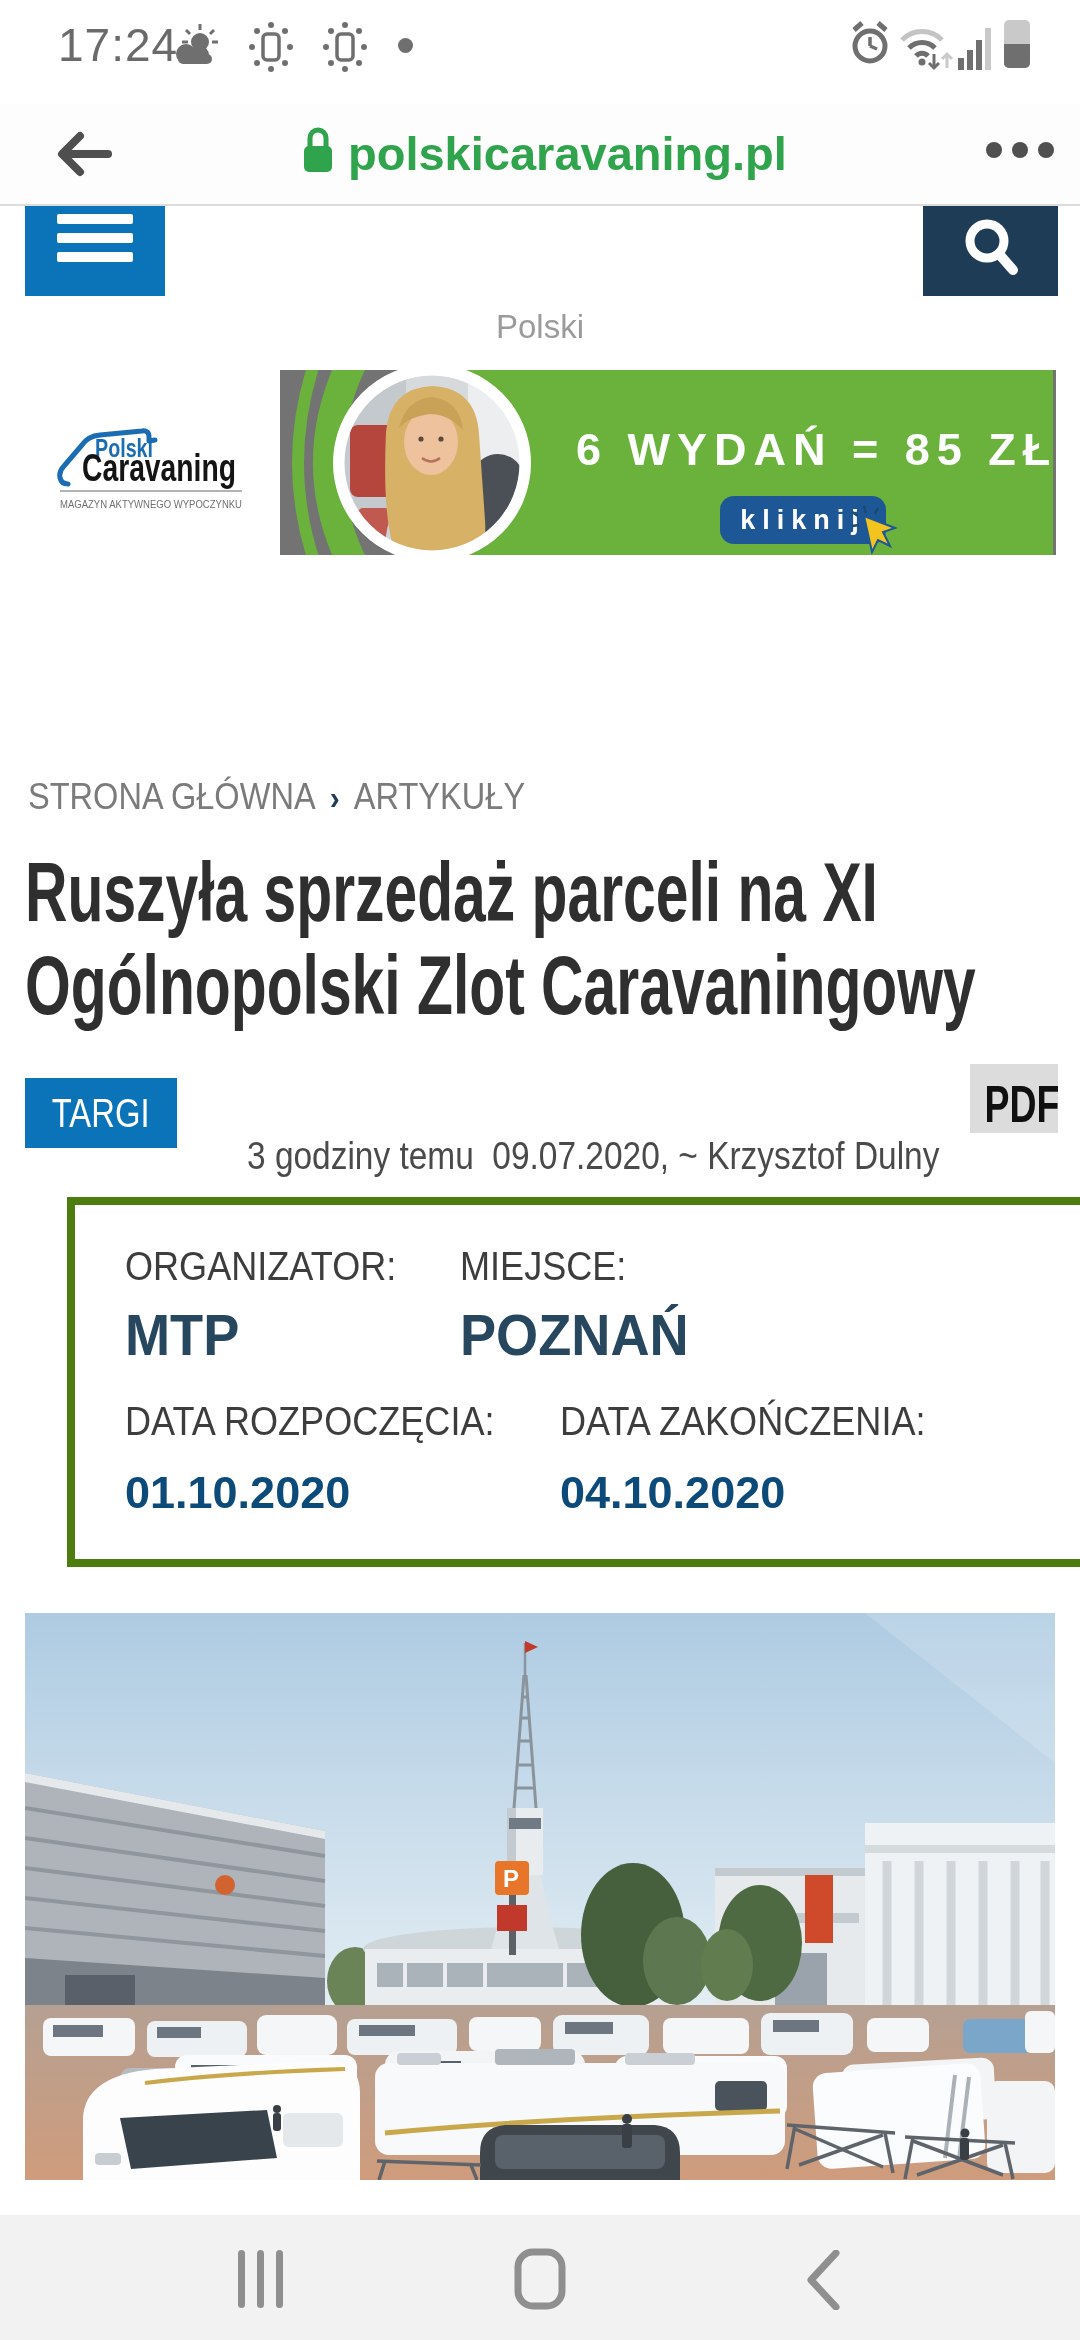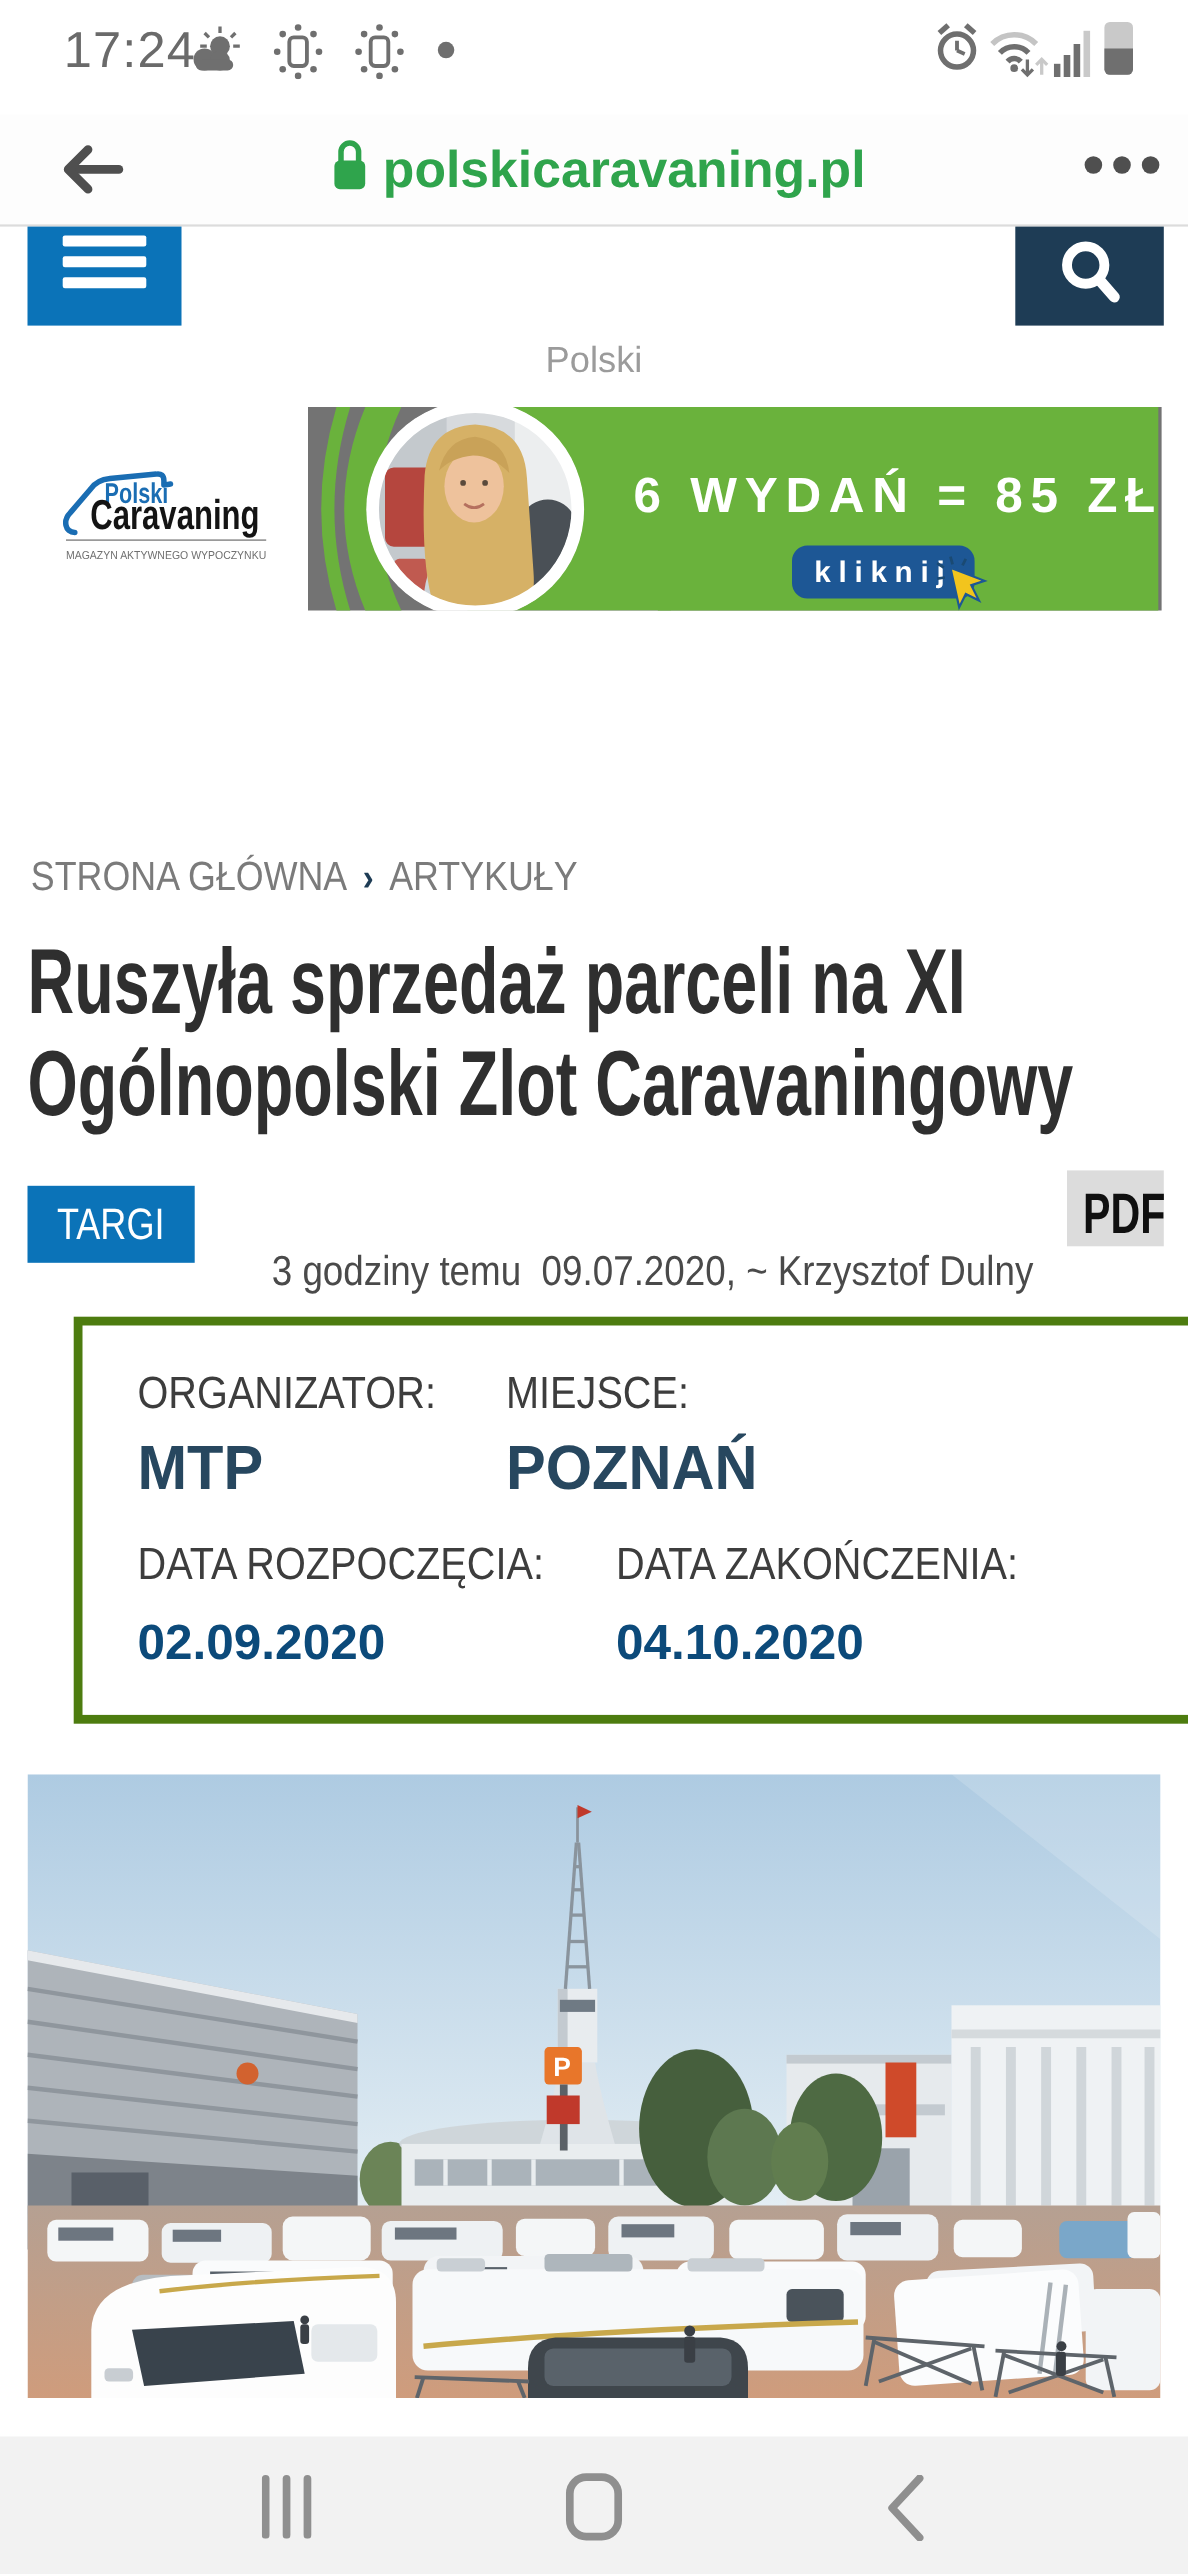--- a/index.html
+++ b/index.html
@@ -262,21 +262,21 @@
     </div>
     <div class="row row2">
       <div class="val-big"><span class="cx">MTP</span></div>
       <div class="val-big"><span class="cx">POZNAŃ</span></div>
     </div>
     <div class="row row3">
       <div class="lbl"><span class="cx">DATA ROZPOCZĘCIA:</span></div>
       <div class="lbl"><span class="cx">DATA ZAKOŃCZENIA:</span></div>
     </div>
     <div class="row row4">
-      <div class="val-date">02.09.2020</div>
+      <div class="val-date">01.10.2020</div>
       <div class="val-date">04.10.2020</div>
     </div>
   </div>
 
   <svg class="abs photo" viewBox="0 0 1030 567">
     <defs>
       <linearGradient id="sky" x1="0" y1="0" x2="0" y2="1">
         <stop offset="0" stop-color="#aecbe2"></stop>
           <stop offset="1" stop-color="#e4eef4"></stop>
       </linearGradient>

